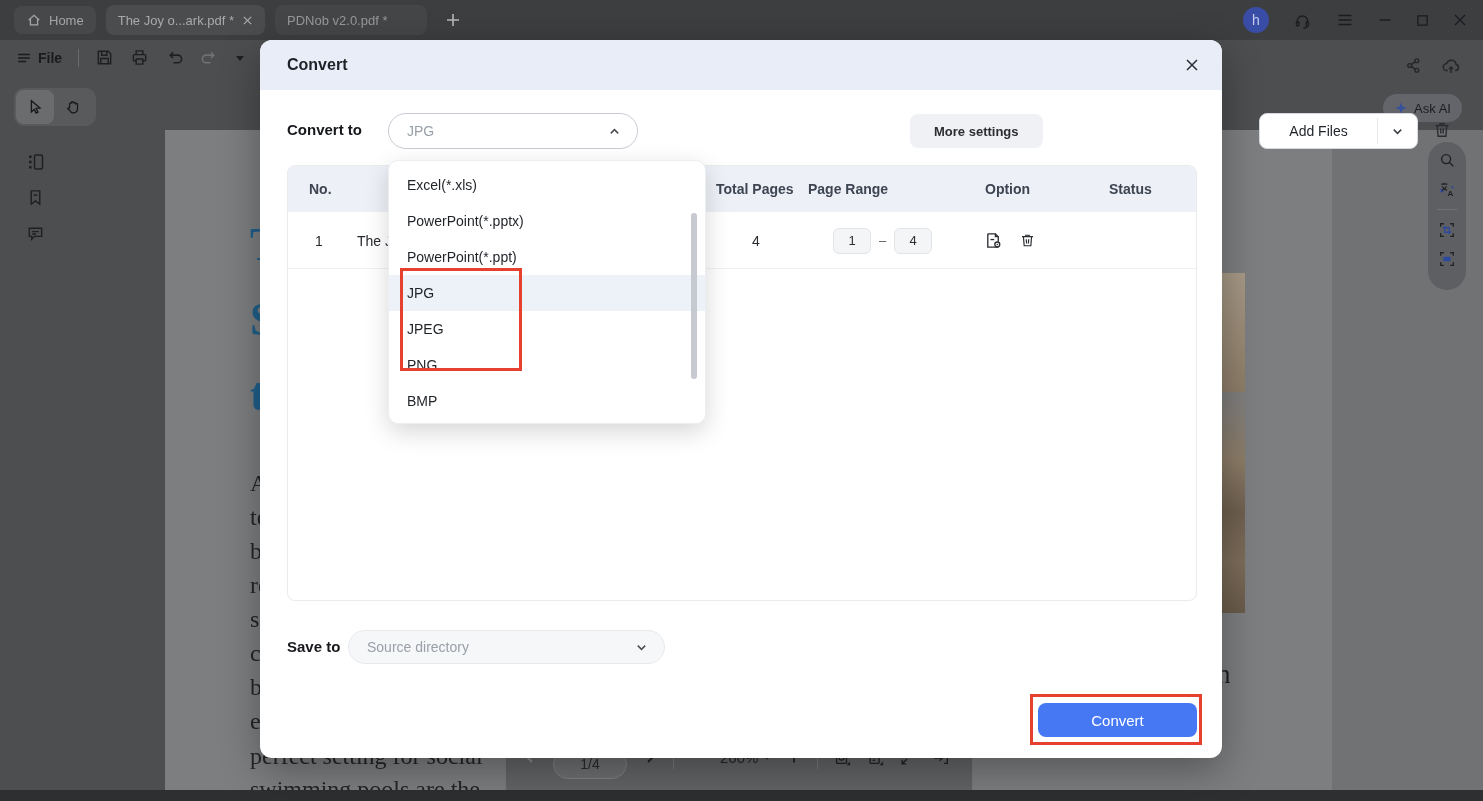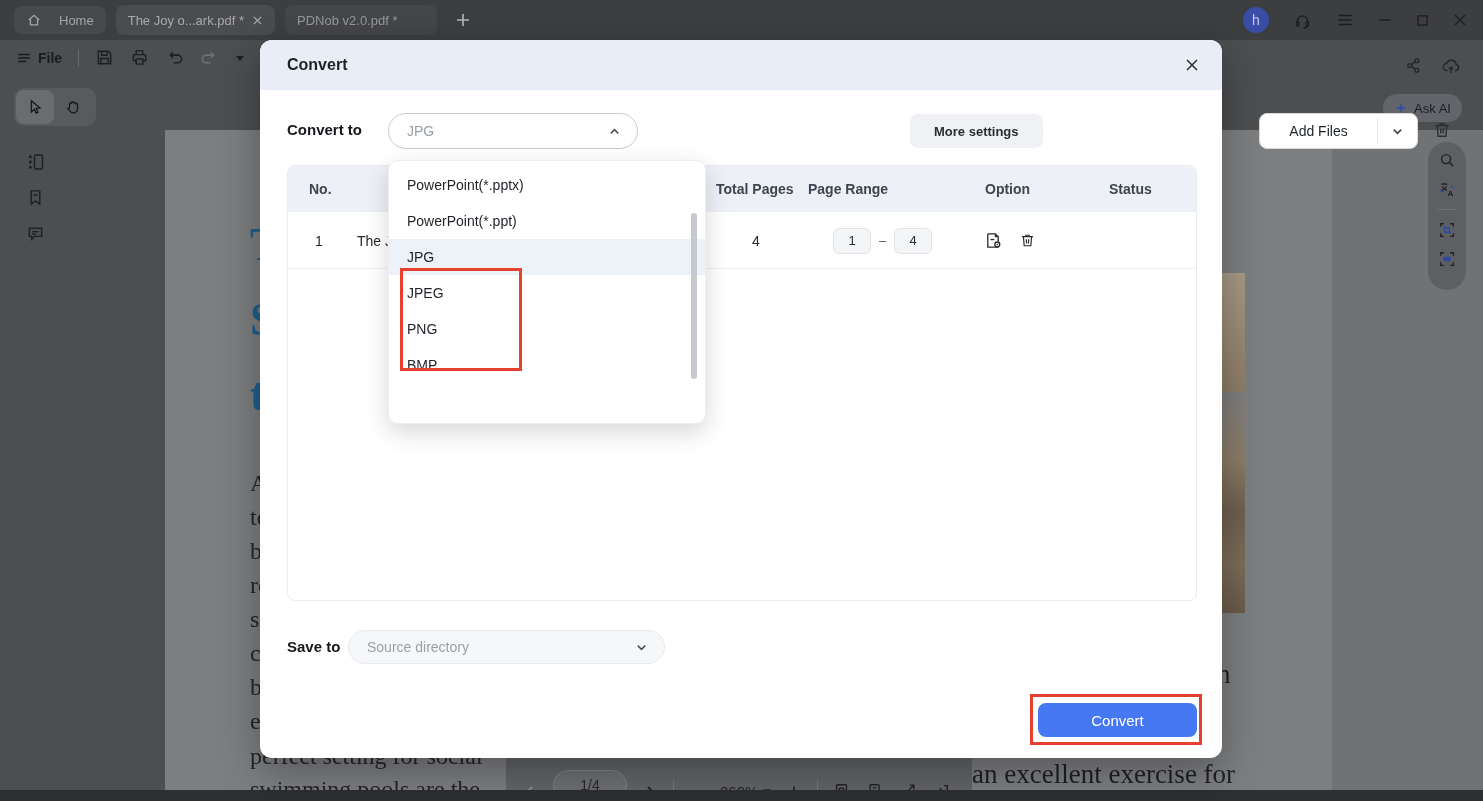--- a/index.html
+++ b/index.html
@@ -2,21 +2,21 @@
 <html style="--accent: #4678f4; --annotation: #e6402e; --dialog_header_bg: #e8edf8;"><head>
 <meta charset="utf-8">
 <style>
   * { margin:0; padding:0; box-sizing:border-box; }
   html,body { width:1483px; height:801px; }
   body { font-family:"Liberation Sans", sans-serif; cursor:default; overflow:hidden; background:#4d4e50; }
   .screen { position:relative; width:1483px; height:801px; overflow:hidden; }
 
   
   .titlebar { position:absolute; left:0; top:0; width:1483px; height:40px; background:#3d3e40; display:flex; align-items:center; }
-  .home-pill { display:flex; align-items:center; gap:17px; height:28px; margin-left:14px; padding:0 12px; background:#47484a; border-radius:8px; color:#a4a5a7; font-size:13px; }
+  .home-pill { display:flex; align-items:center; gap:7px; height:28px; margin-left:14px; padding:0 12px; background:#47484a; border-radius:8px; color:#a4a5a7; font-size:13px; }
   .tab { display:flex; align-items:center; gap:8px; height:30px; padding:0 12px; border-radius:8px; color:#a8a9ab; font-size:13px; margin-left:10px; background:#4b4c4e; max-width:170px; white-space:nowrap; }
   .tab.inactive { background:#454648; color:#97989a; width:152px; }
   .tab .tx { overflow:hidden; text-overflow:ellipsis; }
   .plus-btn { margin-left:18px; color:#b8b9bb; }
   .tb-right { margin-left:auto; display:flex; align-items:center; gap:24px; padding-right:16px; }
   .avatar { width:26px; height:26px; border-radius:50%; background:#3a4da6; color:#c3cdf0; font-size:14px; display:flex; align-items:center; justify-content:center; }
   .win-ic { color:#1c1d1f; display:flex; }
 
   .toolbar { position:absolute; left:0; top:40px; width:1483px; height:90px; background:#4d4e50; }
   .tb-row1 { position:absolute; left:16px; top:8px; display:flex; align-items:center; gap:16px; color:#1e1f21; }
@@ -37,21 +37,21 @@
   .appside { position:absolute; left:1332px; top:130px; width:151px; height:660px; background:#717274; }
   .doc-blue { position:absolute; left:85px; font-family:"Liberation Serif", serif; font-weight:bold; font-size:46px; color:#1f608b; line-height:1; }
   .doc-ink { position:absolute; left:85px; font-family:"Liberation Serif", serif; font-size:24px; color:#242527; line-height:1.1; white-space:nowrap; }
   .doc-br { font-size:27px; color:#1e1f21; }
   .tan-strip { position:absolute; left:1057px; top:143px; width:23px; height:340px; background:linear-gradient(#a89a87 0%, #9a8b76 18%, #8d7d68 35%, #96887410 0, #8d7d68 55%, #6f604f 70%, #7d6d5a 85%, #6a5b4a 100%); }
 
   .float-panel { position:absolute; left:1428px; top:142px; width:38px; height:148px; border-radius:19px; background:#5e5f62; display:flex; flex-direction:column; align-items:center; padding-top:9px; gap:11px; }
   .fp-ic { color:#212224; display:flex; }
   .fp-sep { width:20px; height:1px; background:#707174; }
 
-  .bottom-toolbar { position:absolute; left:505px; top:748px; width:468px; height:53px; background:#626466; border:1px solid #7a7b7d; border-radius:12px; display:flex; align-items:flex-end; padding:0 16px; gap:15px; color:#212224; z-index:2; }
+  .bottom-toolbar { position:absolute; left:505px; top:748px; width:468px; height:53px; background:#626466; border:1px solid #7a7b7d; border-radius:12px; display:flex; align-items:flex-start; padding:0 16px; gap:15px; color:#212224; z-index:2; }
   .bt-ic { display:flex; color:#212224; }
   .bt-ic.dis { color:#8f9092; }
   .page-box { width:74px; height:30px; border-radius:15px; background:#6d6f71; border:1px solid #818385; display:flex; align-items:center; justify-content:center; font-size:14px; color:#292a2c; }
   .zoom-lv { font-size:15px; color:#232426; display:flex; align-items:center; gap:5px; }
   .caret { width:0; height:0; border-left:4px solid transparent; border-right:4px solid transparent; border-top:5px solid #333538; }
   .bt-sep { width:1px; height:20px; background:#787a7c; }
   .bottom-strip { position:absolute; left:0; top:790px; width:1483px; height:11px; background:#2e2f31; z-index:3; }
 
   
   .dialog { position:absolute; left:260px; top:40px; width:962px; height:718px; background:#fff; border-radius:12px; box-shadow:0 12px 40px rgba(0,0,0,.32); z-index:10; }
@@ -265,21 +265,20 @@
     <span class="doc-ink" style="top:374px">te</span>
     <span class="doc-ink" style="top:408px">b</span>
     <span class="doc-ink" style="top:442px">re</span>
     <span class="doc-ink" style="top:476px">s</span>
     <span class="doc-ink" style="top:510px">c</span>
     <span class="doc-ink" style="top:544px">b</span>
     <span class="doc-ink" style="top:578px">e</span>
     <span class="doc-ink" style="top:613px">perfect setting for social</span>
     <span class="doc-ink" style="top:646px">swimming pools are the</span>
     <span class="doc-ink doc-br" style="left:1052px; top:530px">n</span>
-    <span class="doc-ink doc-br" style="left:807px; top:630px">an excellent exercise for</span>
     <div class="tan-strip"></div>
   </div>
   <div class="appside"></div>
 
   <div class="float-panel">
     <span class="fp-ic">
         <svg width="18" height="18" viewBox="0 0 20 20" fill="none" stroke="currentColor" stroke-width="1.6">
           <circle cx="9" cy="9" r="5"></circle>
           <path d="M13 13 l4 4"></path>
         </svg>
@@ -441,20 +440,21 @@
           <svg width="13" height="13" viewBox="0 0 14 14" fill="none" stroke="currentColor" stroke-width="1.6">
             <path d="M3 5 l4 4 4 -4"></path>
           </svg>
         </span>
     </div>
 
     <div class="convert-btn">Convert</div>
   </div>
 
   <div class="dd-panel">
+    <div class="dd-item">Excel(*.xls)</div>
     <div class="dd-item">PowerPoint(*.pptx)</div>
     <div class="dd-item">PowerPoint(*.ppt)</div>
     <div class="dd-item sel">JPG</div>
     <div class="dd-item">JPEG</div>
     <div class="dd-item">PNG</div>
     <div class="dd-item">BMP</div>
     <div class="dd-thumb"></div>
   </div>
 
   <div class="annot annot1"></div>

